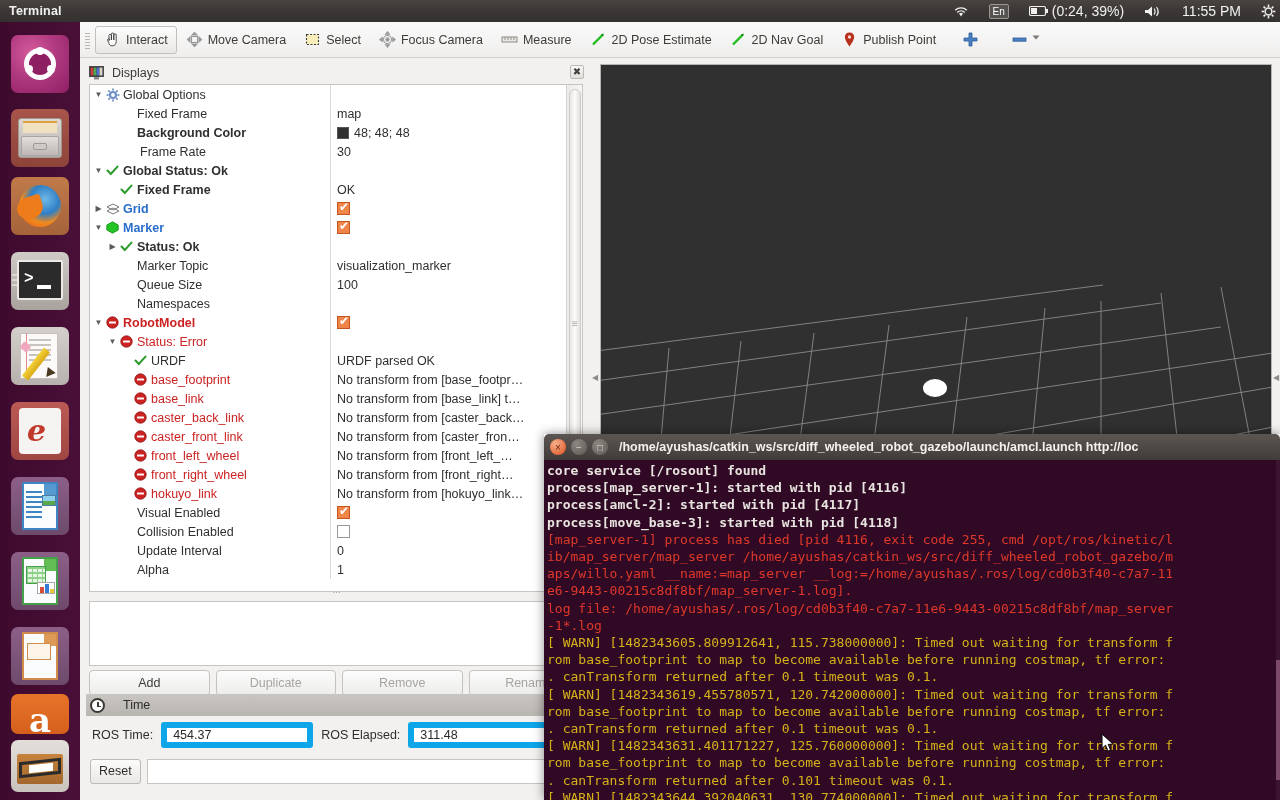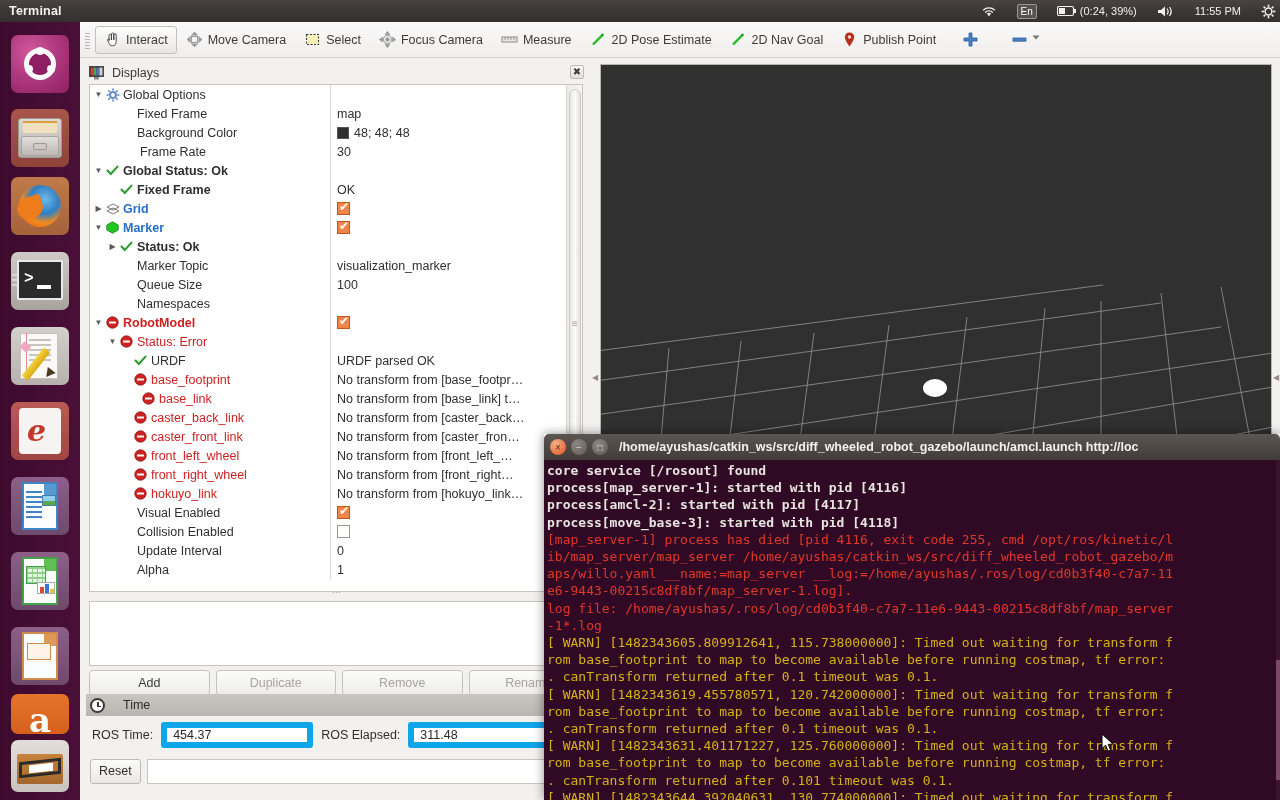--- a/index.html
+++ b/index.html
@@ -13,21 +13,21 @@
 
   
   .top-panel {
     position: absolute; left: 0; top: 0; width: 1280px; height: 22px;
     background: linear-gradient(to bottom, #4a4440 0%, #3b3735 50%, #343130 100%);
     color: #f2f0ef; font-size: 12.5px;
     display: flex; align-items: center;
   }
   .top-panel .title { margin-left: 9px; font-weight: bold; letter-spacing: .2px; font-size: 12.5px;}
   .top-right { position: absolute; right: 4px; top: 0; height: 22px; display: flex; align-items: center; gap: 20px; }
-  .top-right .ind { color: #f2f0ef; font-size: 11px; display: flex; align-items: center; }
+  .top-right .ind { color: #f2f0ef; font-size: 14px; display: flex; align-items: center; }
   .kbd-box {
     border: 1px solid #9b9794; background: #565250; color: #fff;
     font-size: 10px; padding: 0px 3px; border-radius: 2px; line-height: 13px;
   }
 
   
   .launcher {
     position: absolute; left: 0; top: 22px; width: 80px; height: 778px;
     background: rgba(60, 10, 45, .92);
     background-image: linear-gradient(to right, #3d0a2d, #4a1038);
@@ -550,21 +550,21 @@
             </div>
             <div class="trow">
               <div class="tname" style="padding-left: 16px;">
                 <span class="exp"></span>
                 <span class="ticon-s"></span>
                 <span>Fixed Frame</span>
               </div>
               <div class="tval">map</div>
             </div>
             <div class="trow">
-              <div class="tname" style="padding-left: 16px;">
+              <div class="tname" style="padding-left: 16px; font-weight: bold;">
                 <span class="exp"></span>
                 <span class="ticon-s"></span>
                 <span>Background Color</span>
               </div>
               <div class="tval">
                 <span class="swatch" style="background: rgb(48, 48, 48);"></span>
                 <span>48; 48; 48</span>
               </div>
             </div>
             <div class="trow">
@@ -713,21 +713,21 @@
                   <svg width="13" height="13" viewBox="0 0 13 13">
                     <circle cx="6.5" cy="6.5" r="5.7" fill="#cc2222" stroke="#8d1111" stroke-width="0.8"></circle>
                     <rect x="3" y="5.4" width="7" height="2.2" fill="#fff" rx="0.6"></rect>
                   </svg>
                 </span>
                 <span class="red">base_footprint</span>
               </div>
               <div class="tval" style="color: rgb(47, 47, 47);">No transform from [base_footpr…</div>
             </div>
             <div class="trow">
-              <div class="tname" style="padding-left: 38px;">
+              <div class="tname" style="padding-left: 30px;">
                 <span class="exp"></span>
                 <span class="ticon-s">
                   <svg width="13" height="13" viewBox="0 0 13 13">
                     <circle cx="6.5" cy="6.5" r="5.7" fill="#cc2222" stroke="#8d1111" stroke-width="0.8"></circle>
                     <rect x="3" y="5.4" width="7" height="2.2" fill="#fff" rx="0.6"></rect>
                   </svg>
                 </span>
                 <span class="red">base_link</span>
               </div>
               <div class="tval" style="color: rgb(47, 47, 47);">No transform from [base_link] t…</div>

